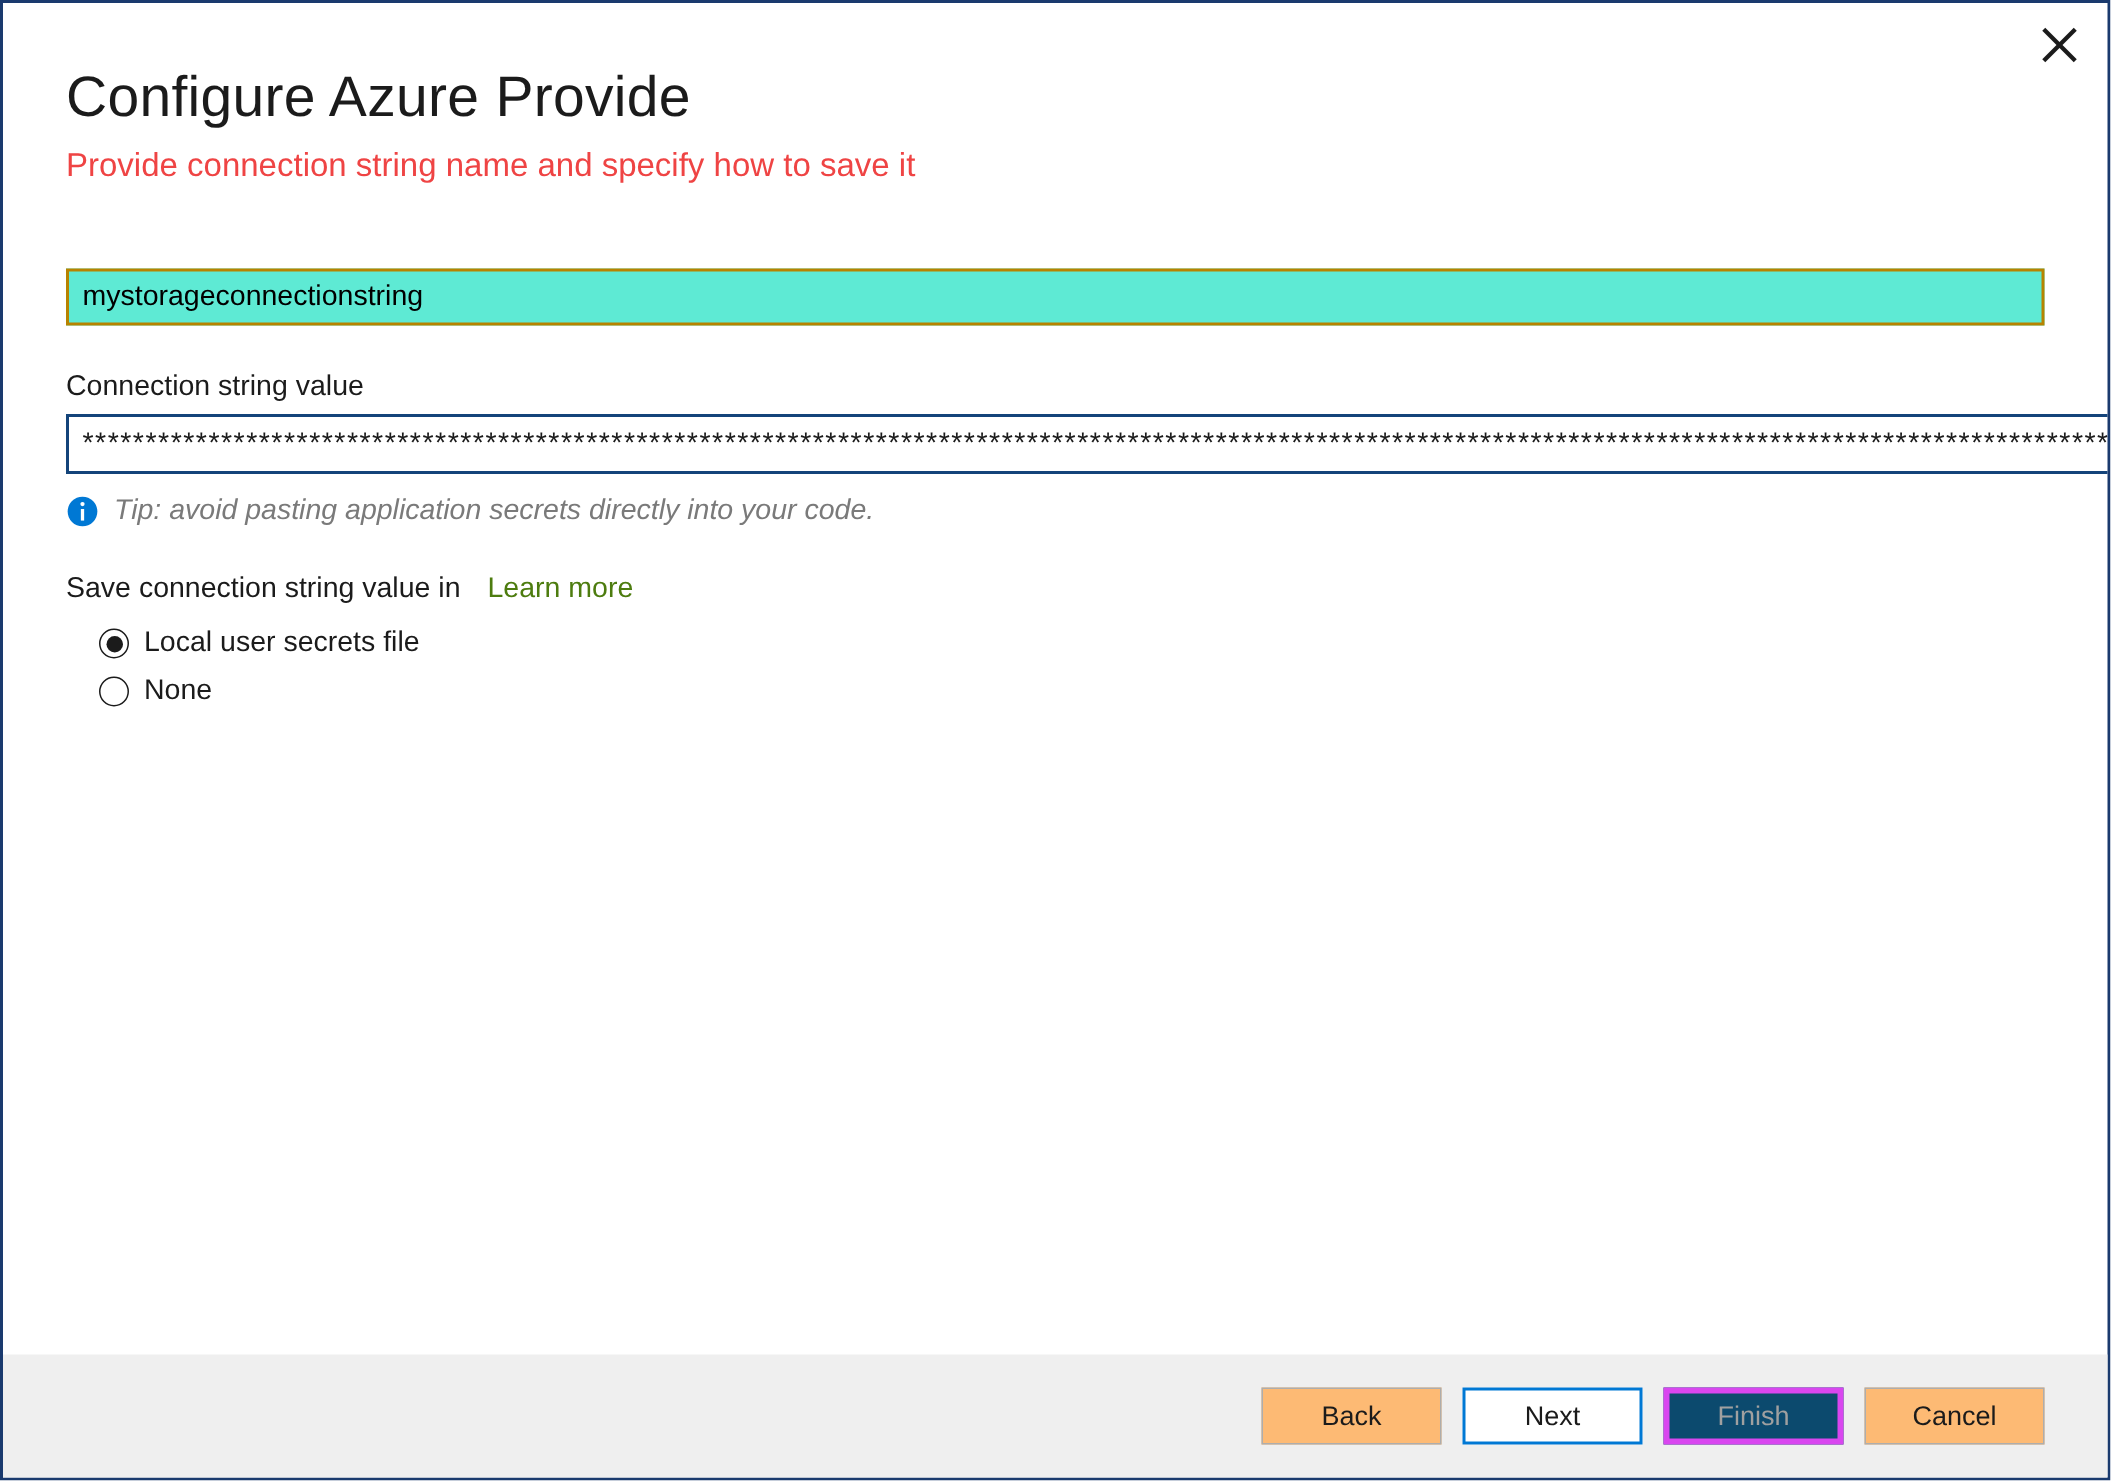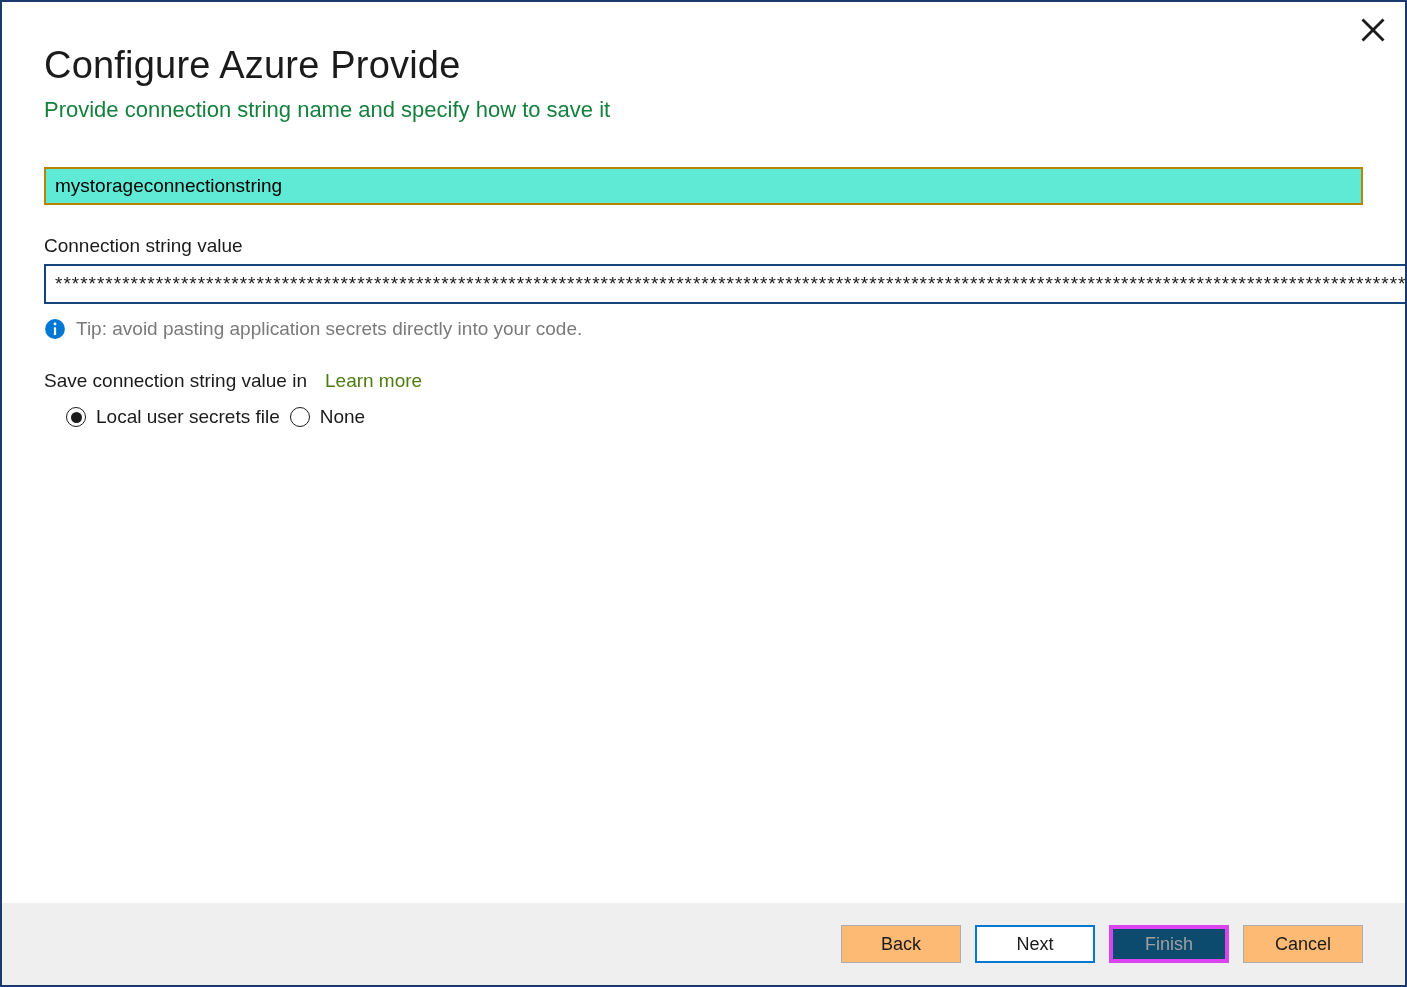--- a/index.html
+++ b/index.html
@@ -40,22 +40,22 @@
   h1.title {
     font-size: 38px;
     font-weight: 300;
     color: #1b1b1b;
     margin-bottom: 10px;
     letter-spacing: 0.2px;
   }
   .subtitle {
     font-size: 22px;
     font-weight: 400;
-    color: #15803d;
-    margin-bottom: 44px;
+    color: #ef4444;
+    margin-bottom: 56px;
   }
   .field-label {
     font-size: 19px;
     font-weight: 400;
     color: #1b1b1b;
     margin-bottom: 7px;
   }
   .text-input {
     width: 100%;
     font-size: 19px;
@@ -102,20 +102,21 @@
     cursor: pointer;
     color: #3a3a3a;
     padding: 0;
   }
   .section-gap { height: 30px; }
   .tip-row {
     display: flex;
     align-items: center;
     gap: 10px;
     margin-top: 14px;
+    font-style: italic;
   }
   .info-icon {
     width: 22px;
     height: 22px;
     flex-shrink: 0;
   }
   .tip-text {
     font-size: 19px;
     color: #7a7a7a;
   }
@@ -132,22 +133,23 @@
   }
   .learn-link {
     font-size: 19px;
     color: #4d7c0f;
     text-decoration: none;
     cursor: pointer;
   }
   .radio-group {
     padding-left: 22px;
     display: flex;
-    flex-direction: row;
+    flex-direction: column;
     gap: 10px;
+    justify-content: center;
   }
   .radio-item {
     display: flex;
     align-items: center;
     gap: 10px;
     cursor: pointer;
     font-size: 19px;
   }
   .radio-circle {
     width: 20px;

